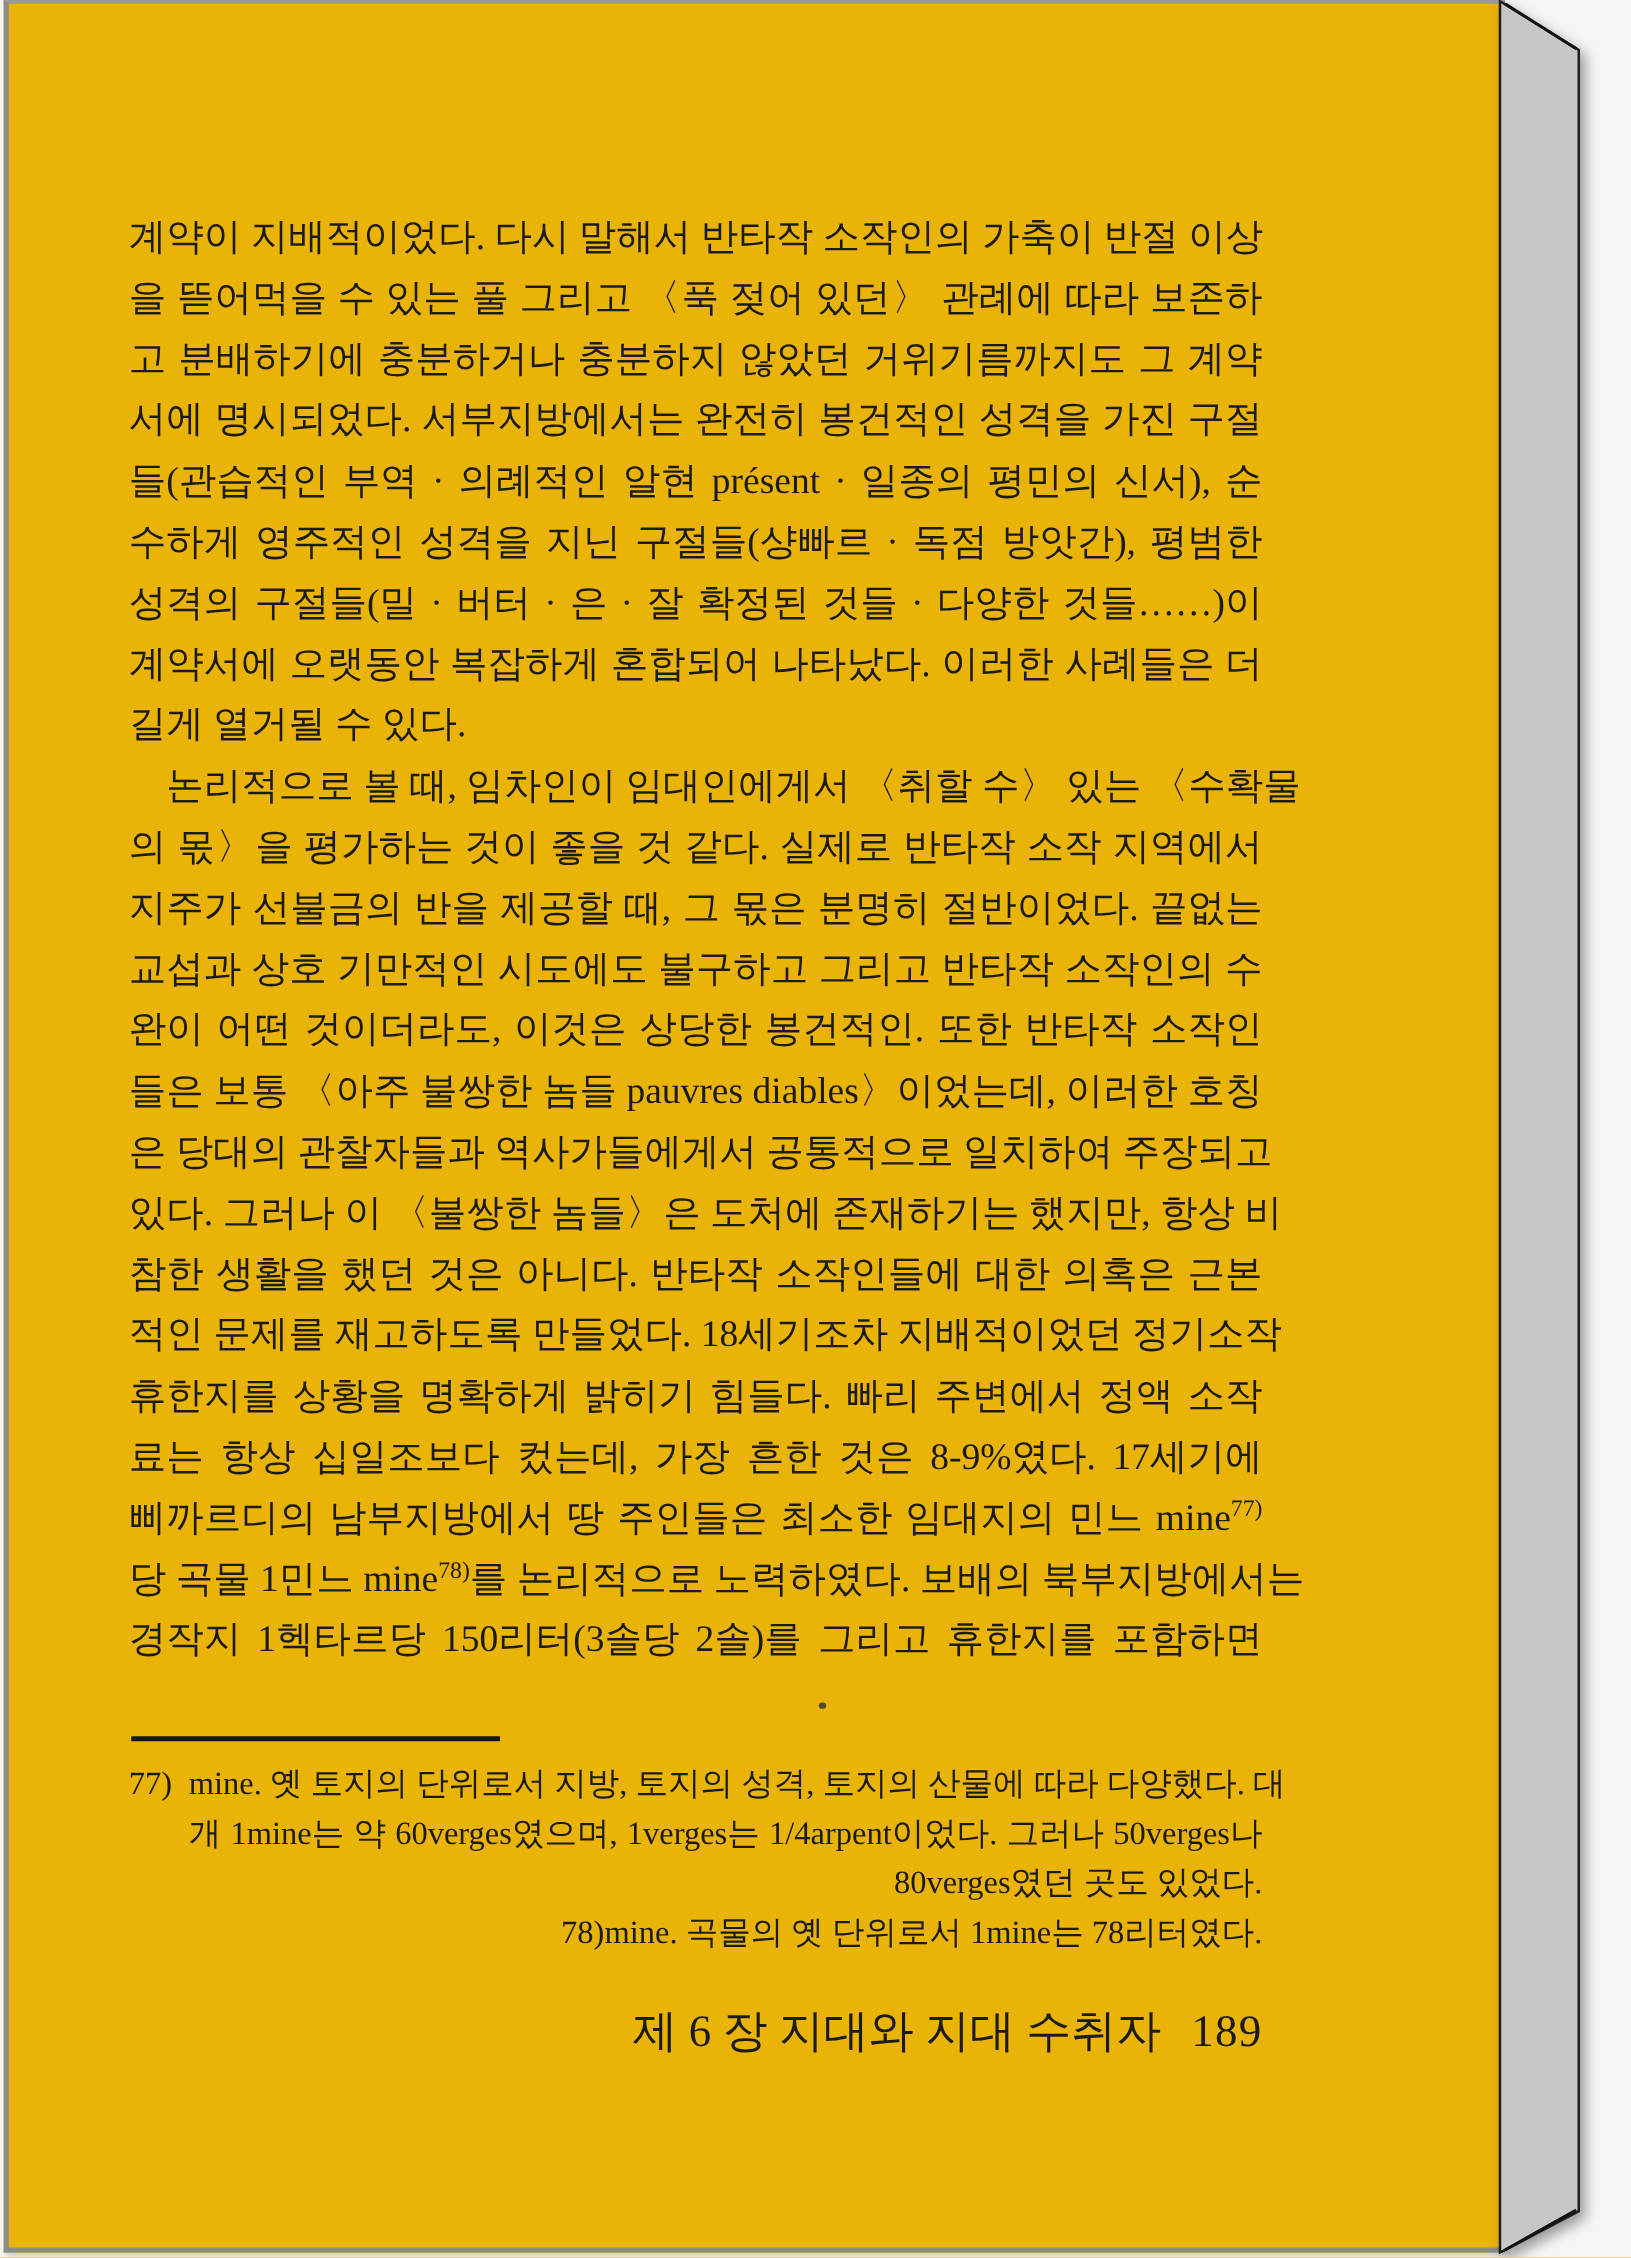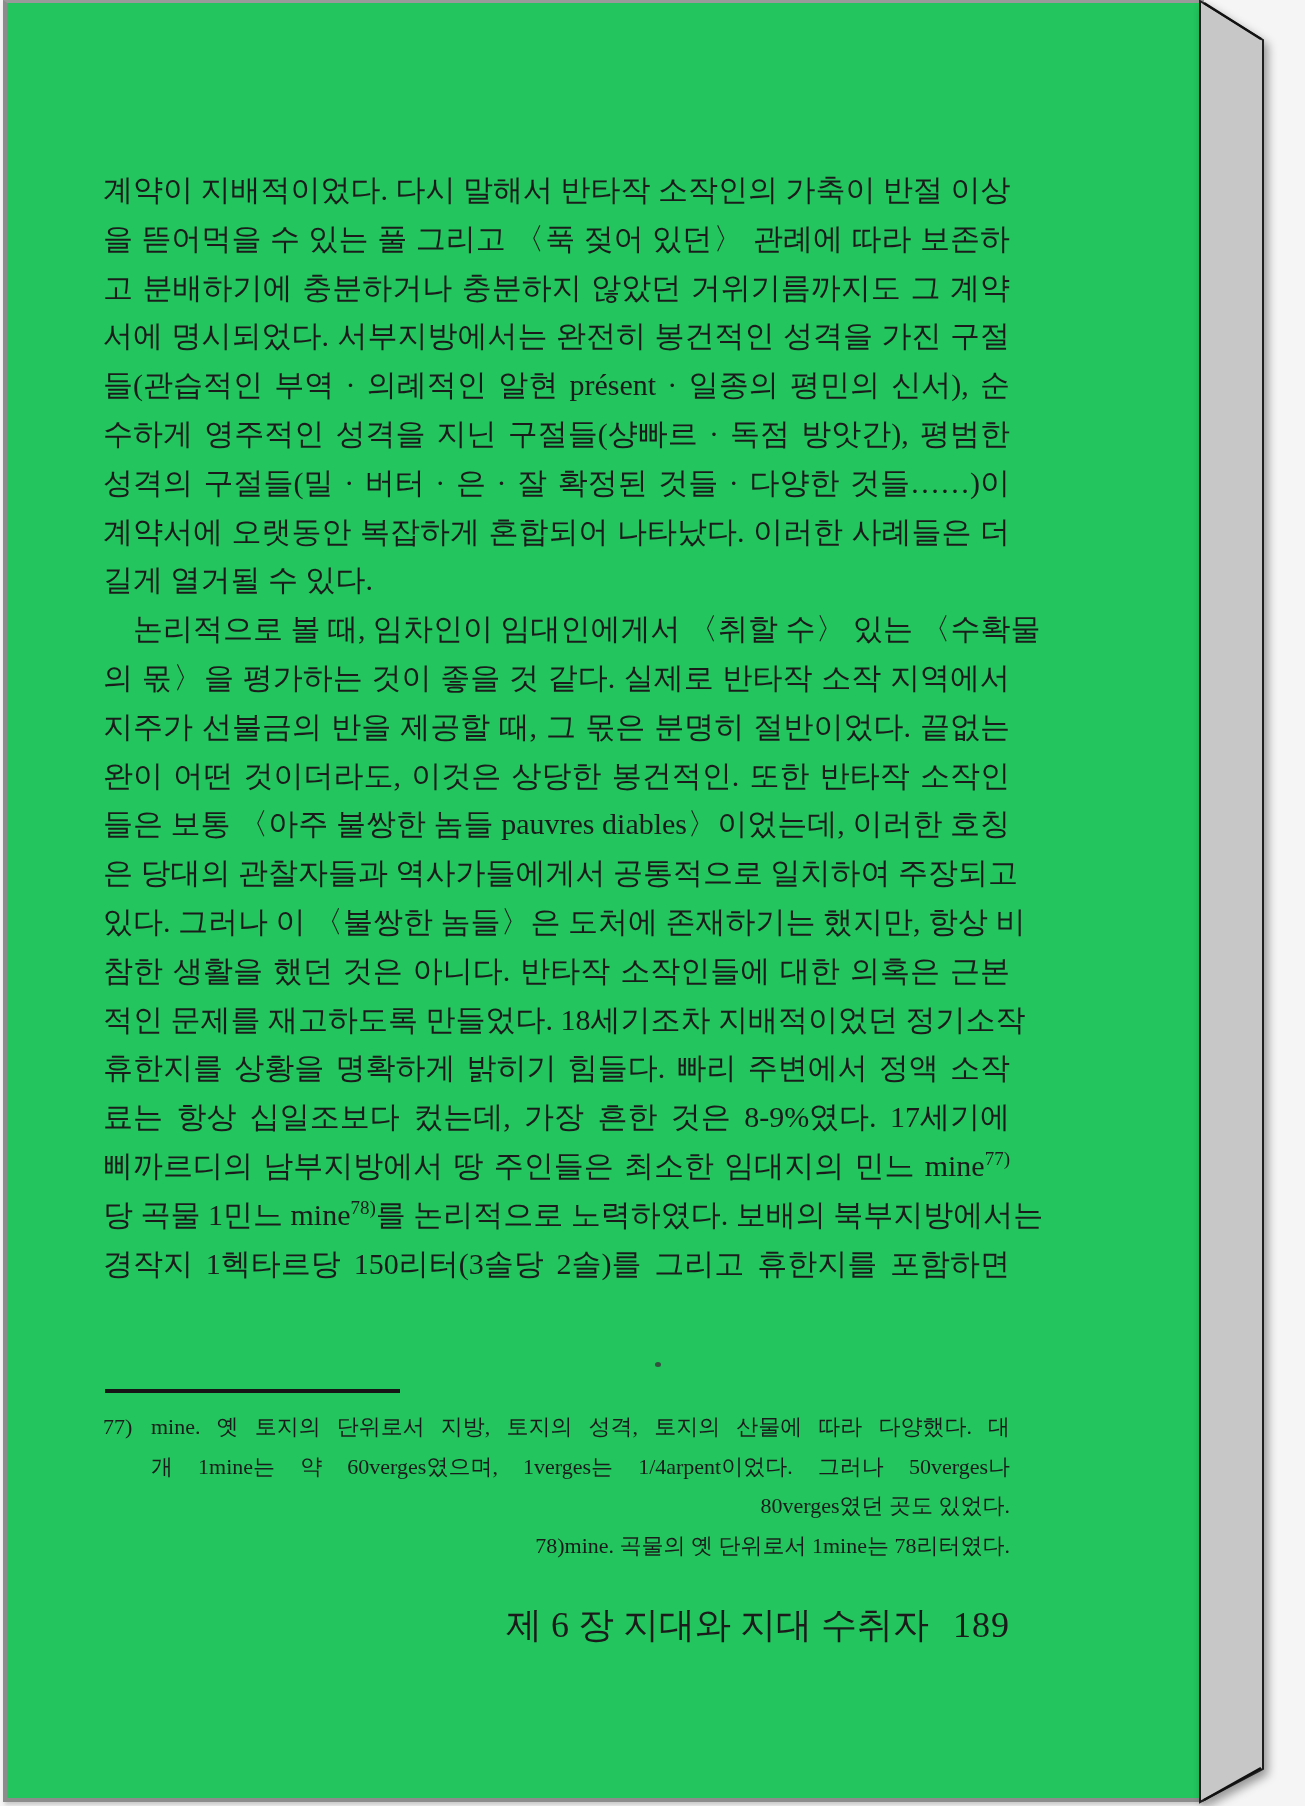--- a/index.html
+++ b/index.html
@@ -7,21 +7,21 @@
     width:1305px;height:1806px;
     background:#f5f5f5;
     position:relative;
     font-family:"Liberation Serif","DejaVu Serif",serif;
     color:#1b1b1b;
     overflow:hidden;
   }
   .page{
     position:absolute;left:3px;top:0;
     width:1197px;height:1795px;
-    background:#22c55e;
+    background:#eab308;
     border-top:3px solid #9a9a9a;
     border-left:4px solid #8c8c8c;
     border-bottom:4px solid #8c8c8c;
     box-shadow:2px 3px 4px rgba(0,0,0,0.18);
   }
   .book-edge-svg{position:absolute;left:0;top:0;pointer-events:none;}
   .body-text{
     position:absolute;left:96px;top:163px;width:907px;
     font-size:30px;line-height:48.8px;
     white-space:nowrap;
@@ -29,21 +29,21 @@
   .line{width:907px;}
   .line.j{text-align:justify;text-align-last:justify;}
   .line.indent{padding-left:30px;width:877px;}
   sup.fnref{font-size:19px;vertical-align:super;line-height:0;}
   .fn-separator{
     position:absolute;left:98px;top:1386px;
     width:295px;height:4px;background:#161616;
   }
   .footnotes{
     position:absolute;left:96px;top:1404px;width:907px;
-    font-size:22px;line-height:39.5px;
+    font-size:26px;line-height:39.5px;
   }
   .fn-line{width:907px;white-space:nowrap;text-align:right;}
   .fn-line.j{text-align:justify;text-align-last:justify;}
   .fn-marker{display:inline-block;min-width:48px;}
   .fn-cont{padding-left:48px;width:859px;}
   .fn-cont.j{text-align:justify;text-align-last:justify;}
   .page-footer{
     position:absolute;left:96px;top:1598px;width:907px;
     font-size:36px;text-align:right;white-space:nowrap;
   }
@@ -65,20 +65,21 @@
     <div class="line j">고 분배하기에 충분하거나 충분하지 않았던 거위기름까지도 그 계약</div>
     <div class="line j">서에 명시되었다. 서부지방에서는 완전히 봉건적인 성격을 가진 구절</div>
     <div class="line j">들(관습적인 부역 · 의례적인 알현 présent · 일종의 평민의 신서), 순</div>
     <div class="line j">수하게 영주적인 성격을 지닌 구절들(샹빠르 · 독점 방앗간), 평범한</div>
     <div class="line j">성격의 구절들(밀 · 버터 · 은 · 잘 확정된 것들 · 다양한 것들……)이</div>
     <div class="line j">계약서에 오랫동안 복잡하게 혼합되어 나타났다. 이러한 사례들은 더</div>
     <div class="line">길게 열거될 수 있다.</div>
     <div class="line j indent">논리적으로 볼 때, 임차인이 임대인에게서 〈취할 수〉 있는 〈수확물</div>
     <div class="line j">의 몫〉을 평가하는 것이 좋을 것 같다. 실제로 반타작 소작 지역에서</div>
     <div class="line j">지주가 선불금의 반을 제공할 때, 그 몫은 분명히 절반이었다. 끝없는</div>
+    <div class="line j">교섭과 상호 기만적인 시도에도 불구하고 그리고 반타작 소작인의 수</div>
     <div class="line j">완이 어떤 것이더라도, 이것은 상당한 봉건적인. 또한 반타작 소작인</div>
     <div class="line j">들은 보통 〈아주 불쌍한 놈들 pauvres diables〉이었는데, 이러한 호칭</div>
     <div class="line j">은 당대의 관찰자들과 역사가들에게서 공통적으로 일치하여 주장되고</div>
     <div class="line j">있다. 그러나 이 〈불쌍한 놈들〉은 도처에 존재하기는 했지만, 항상 비</div>
     <div class="line j">참한 생활을 했던 것은 아니다. 반타작 소작인들에 대한 의혹은 근본</div>
     <div class="line j">적인 문제를 재고하도록 만들었다. 18세기조차 지배적이었던 정기소작</div>
     <div class="line j">휴한지를 상황을 명확하게 밝히기 힘들다. 빠리 주변에서 정액 소작</div>
     <div class="line j">료는 항상 십일조보다 컸는데, 가장 흔한 것은 8-9%였다. 17세기에</div>
     <div class="line j">
       <span>삐까르디의 남부지방에서 땅 주인들은 최소한 임대지의 민느 mine</span><sup class="fnref">77)</sup>

